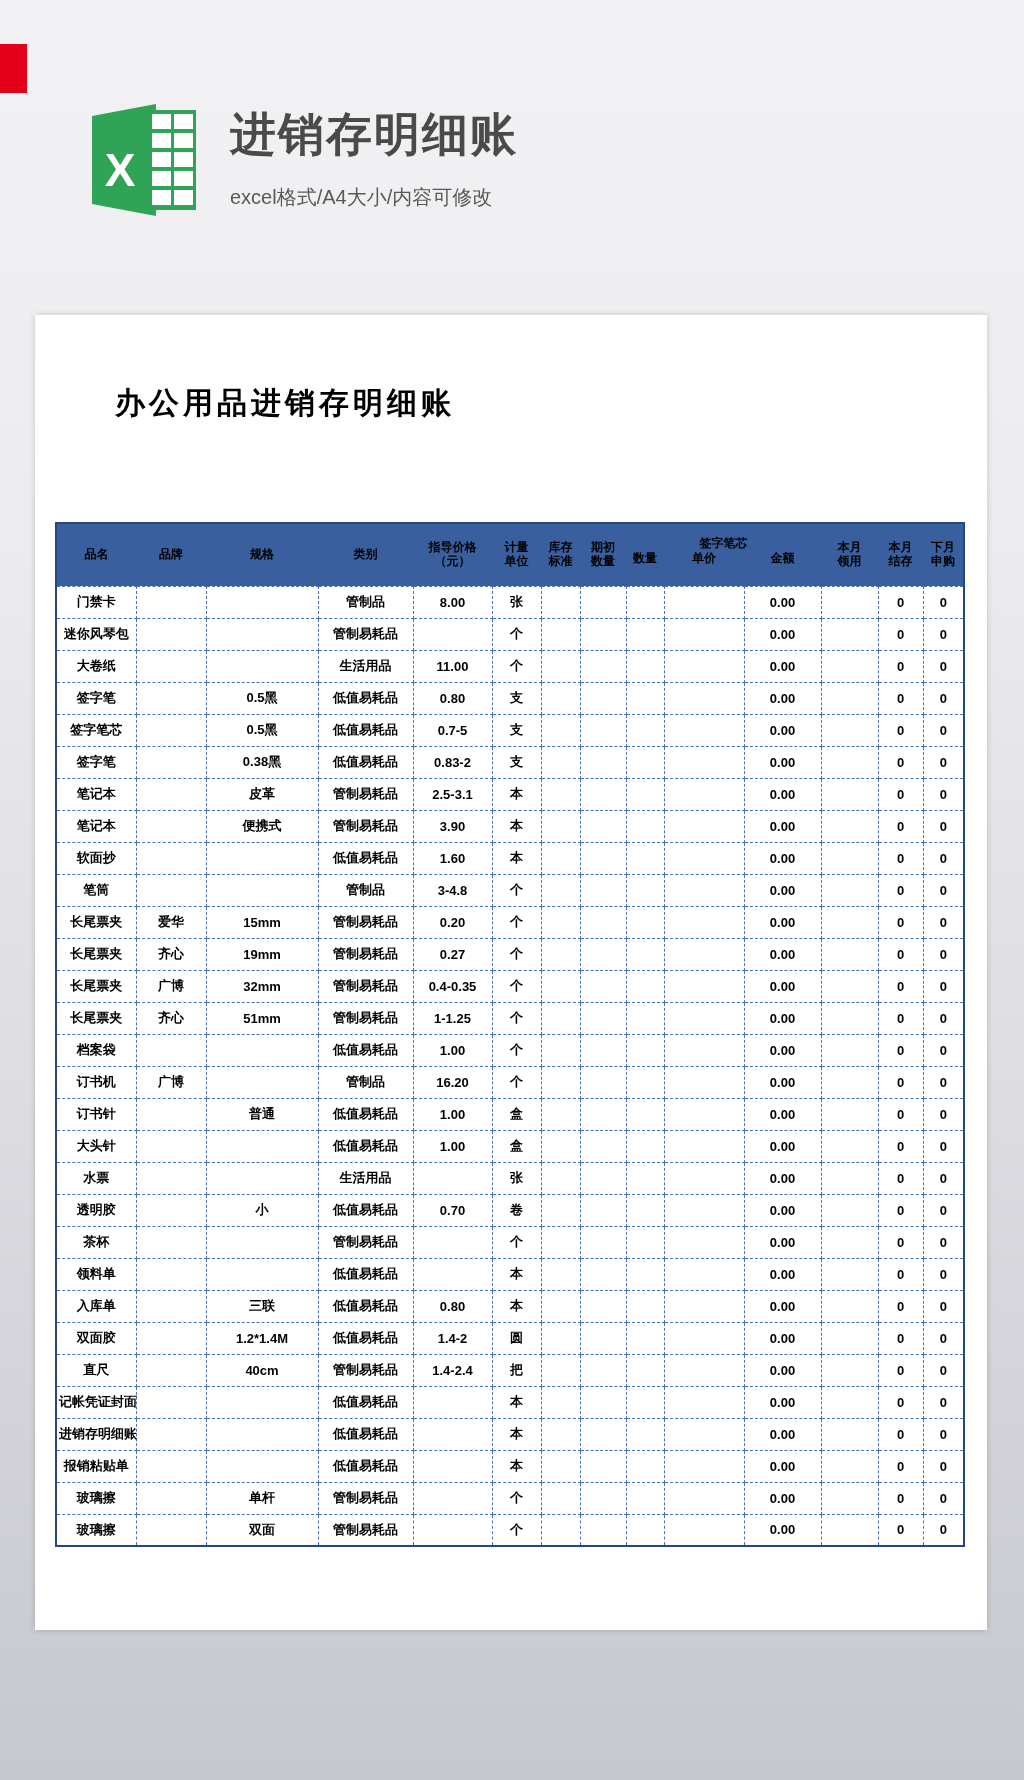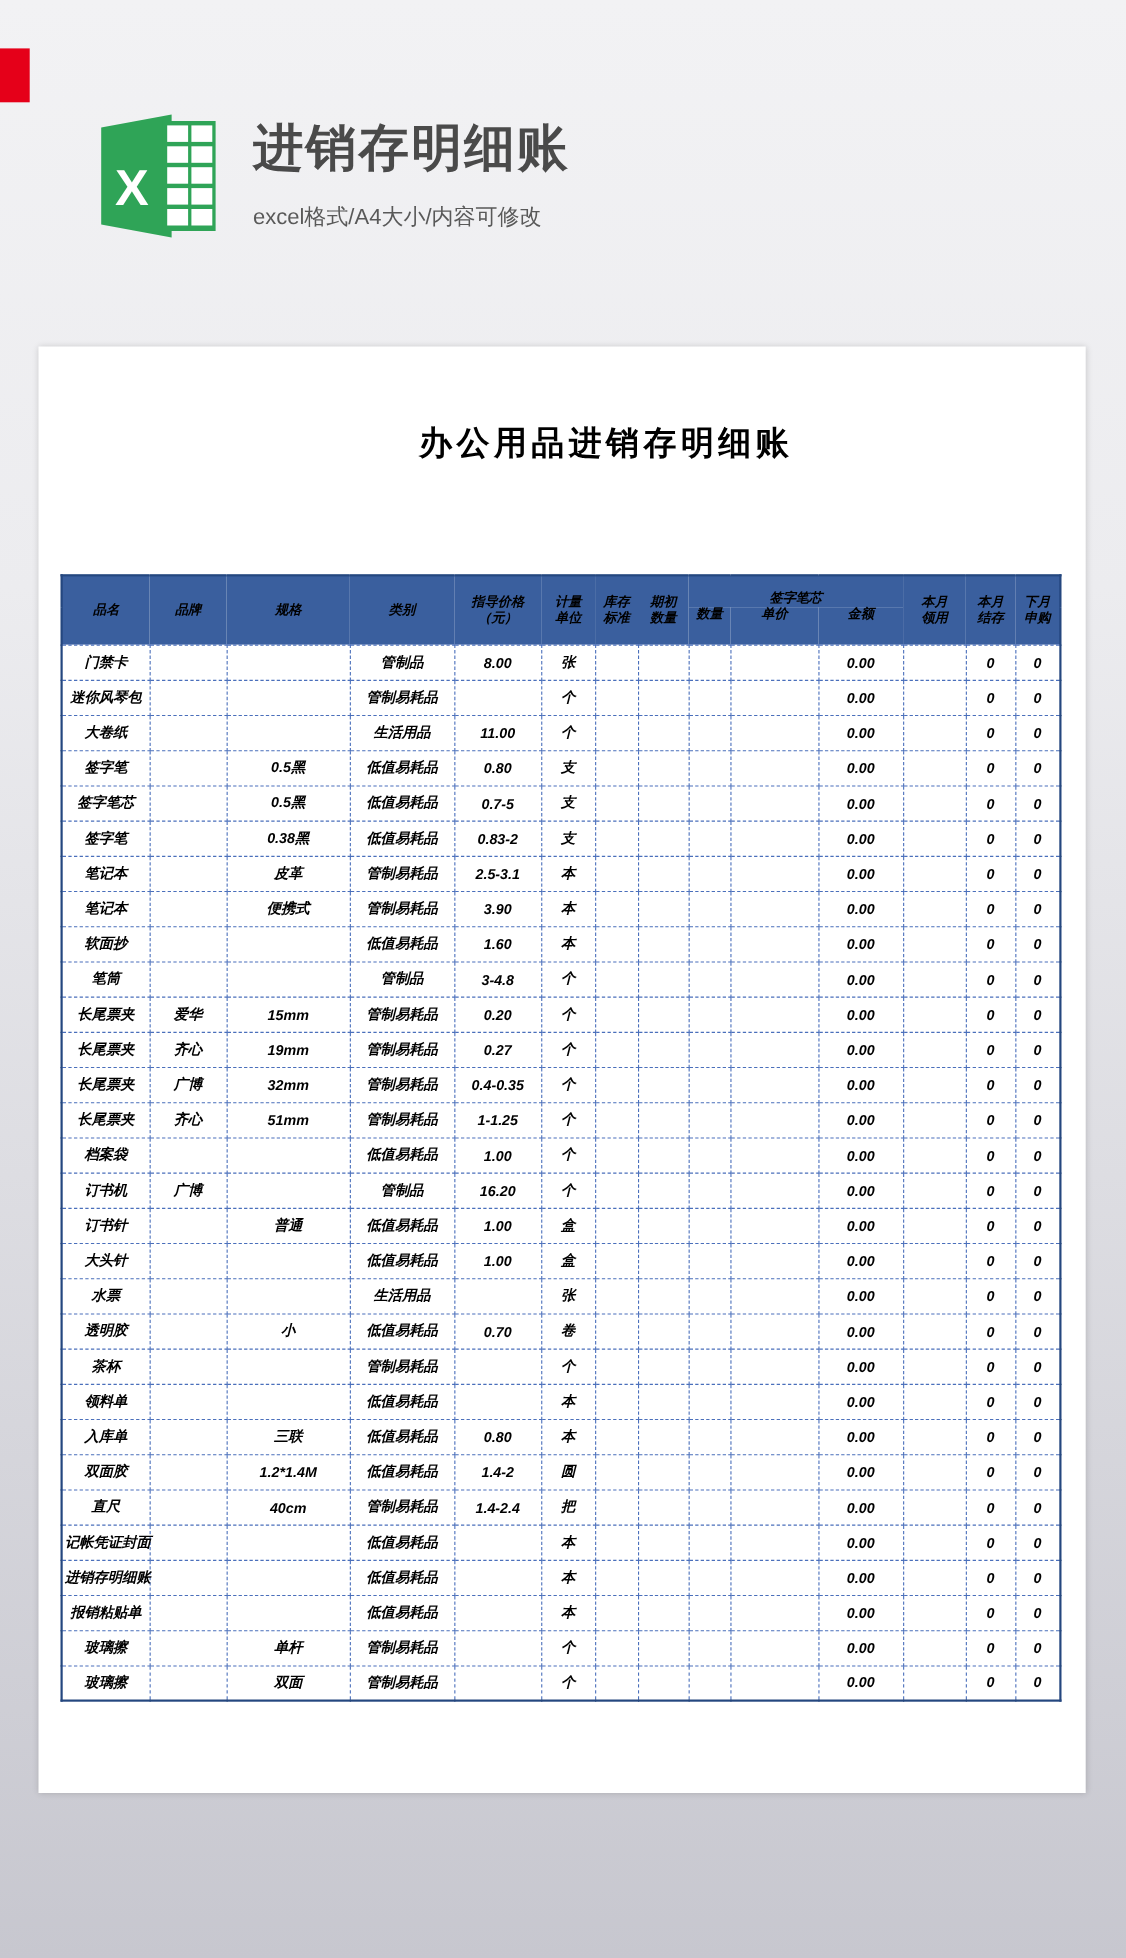--- a/index.html
+++ b/index.html
@@ -11,28 +11,27 @@
   .red-block { position:absolute; left:0; top:44px; width:27px; height:49px; background:#e50019; }
   .excel-icon { position:absolute; left:84px; top:100px; width:118px; height:120px; }
   .header-text { position:absolute; left:230px; top:104px; width:550px; }
   .main-title { font-size:46px; font-weight:bold; color:#4a4a4a; letter-spacing:2px; }
   .subtitle { margin-top:18px; font-size:20px; color:#595959; }
   .paper {
     position:absolute; left:35px; top:315px; width:952px; height:1315px; background:#ffffff;
     box-shadow:0 0 6px rgba(0,0,0,0.18);
   }
   .sheet-title {
-    position:absolute; top:383px; left:35px; width:952px; text-align:center;
+    position:absolute; top:383px; left:35px; width:952px; 
     font-size:30px; font-weight:bold; color:#000; letter-spacing:4px; padding-left:80px;
   }
   table.ledger {
     position:absolute; left:55px; top:522px; width:908px;
     border-collapse:collapse; table-layout:fixed;
     border:2px solid #24477f;
-    font-style:italic;
   }
   table.ledger thead { background:#3a5f9e; height:63px; }
   table.ledger th {
     border:none; color:#000; font-weight:bold; font-size:12px;
     white-space:pre-line; line-height:1.15; vertical-align:middle; padding:0;
   }
   table.ledger thead tr.sub th { vertical-align:top; font-size:12px; padding-bottom:4px; }
   table.ledger thead tr.grp th.group-label { vertical-align:bottom; padding-bottom:1px; }
   table.ledger td {
     border:1px dashed #4a6fbb; height:32px; text-align:center;

